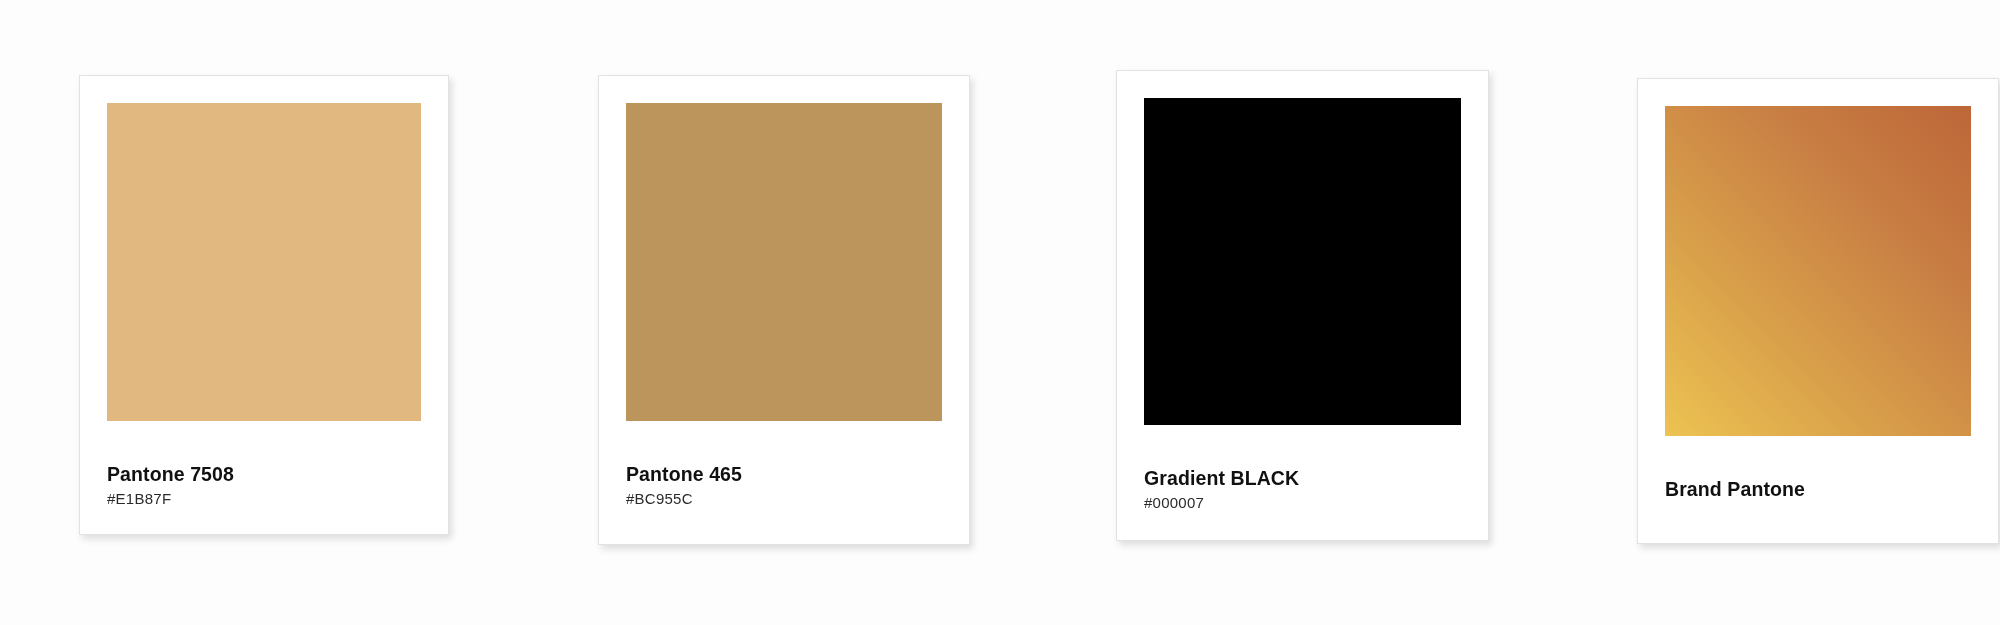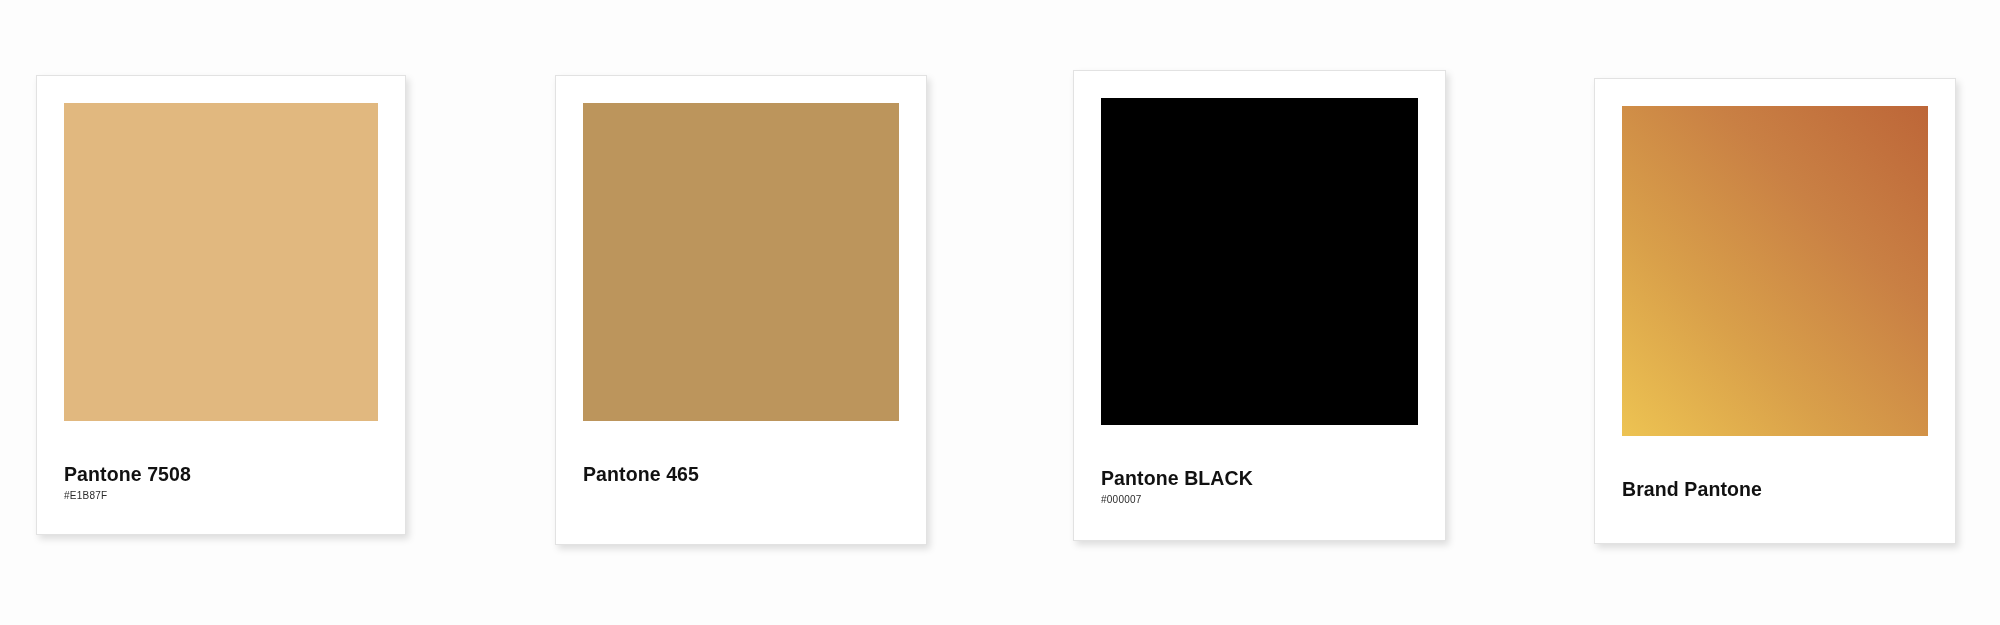--- a/index.html
+++ b/index.html
@@ -13,20 +13,21 @@
     background: #fdfdfd;
     font-family: "Liberation Sans", sans-serif;
     overflow: hidden;
   }
 
   #palette-board {
     position: relative;
     width: 1808px;
     height: 625px;
     background: #fdfdfd;
+    margin-left: 43px;
   }
 
   
   .swatch-card {
     position: absolute;
     background: #ffffff;
     border: 1px solid #e2e2e2;
     box-shadow: 3px 4px 7px rgba(0, 0, 0, 0.13);
     box-sizing: border-box;
   }
@@ -47,21 +48,21 @@
   .swatch-name {
     font-size: 19.5px;
     font-weight: bold;
     color: #111111;
     letter-spacing: 0.1px;
     line-height: 1.15;
     white-space: nowrap;
   }
 
   .swatch-hex {
-    font-size: 10px;
+    font-size: 15px;
     font-weight: normal;
     color: #2b2b2b;
     letter-spacing: 0.25px;
     line-height: 1.2;
     margin-top: 5px;
     white-space: nowrap;
   }
 
   
   #card-0 { left: 36px;   top: 75px; width: 370px;  height: 460px; }
@@ -90,27 +91,28 @@
     <div class="swatch-meta">
       <div class="swatch-name">Pantone 7508</div>
       <div class="swatch-hex">#E1B87F</div>
     </div>
   </div>
 
   <div class="swatch-card" id="card-1" style="background: rgb(255, 255, 255); border-color: rgb(226, 226, 226); padding-left: 40px;">
     <div class="swatch-chip" style="background: rgb(188, 149, 92);"></div>
     <div class="swatch-meta">
       <div class="swatch-name">Pantone 465</div>
+      <div class="swatch-hex">#BC955C</div>
     </div>
   </div>
 
   <div class="swatch-card" id="card-2" style="background: rgb(255, 255, 255); border-color: rgb(226, 226, 226);">
     <div class="swatch-chip" style="background: rgb(0, 0, 0);"></div>
     <div class="swatch-meta">
-      <div class="swatch-name">Pantone BLACK</div>
+      <div class="swatch-name">Gradient BLACK</div>
       <div class="swatch-hex">#000007</div>
     </div>
   </div>
 
   <div class="swatch-card" id="card-3" style="background: rgb(255, 255, 255); border-color: rgb(226, 226, 226);">
     <div class="swatch-chip" style="background: linear-gradient(45deg, rgb(237, 195, 82), rgb(217, 160, 74), rgb(201, 128, 68), rgb(189, 102, 56));"></div>
     <div class="swatch-meta">
       <div class="swatch-name">Brand Pantone</div>
     </div>
   </div>

